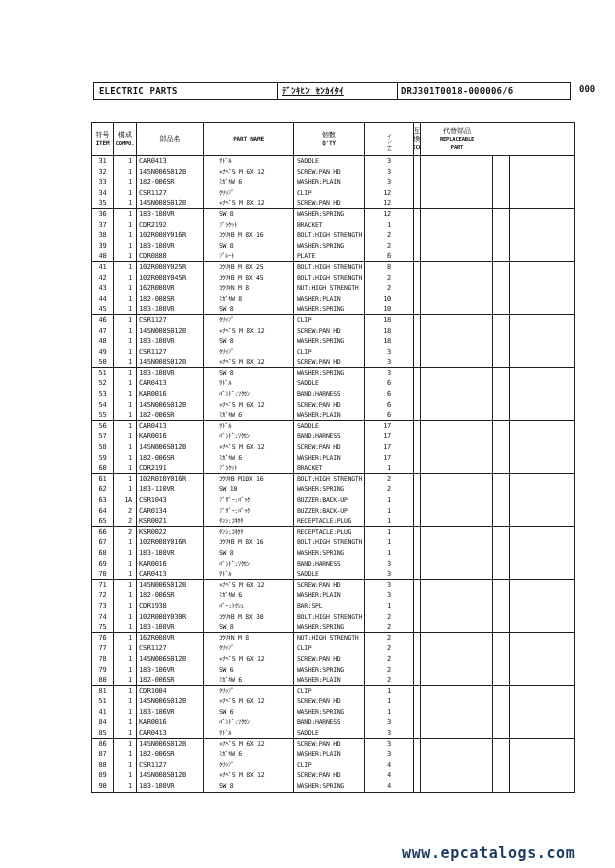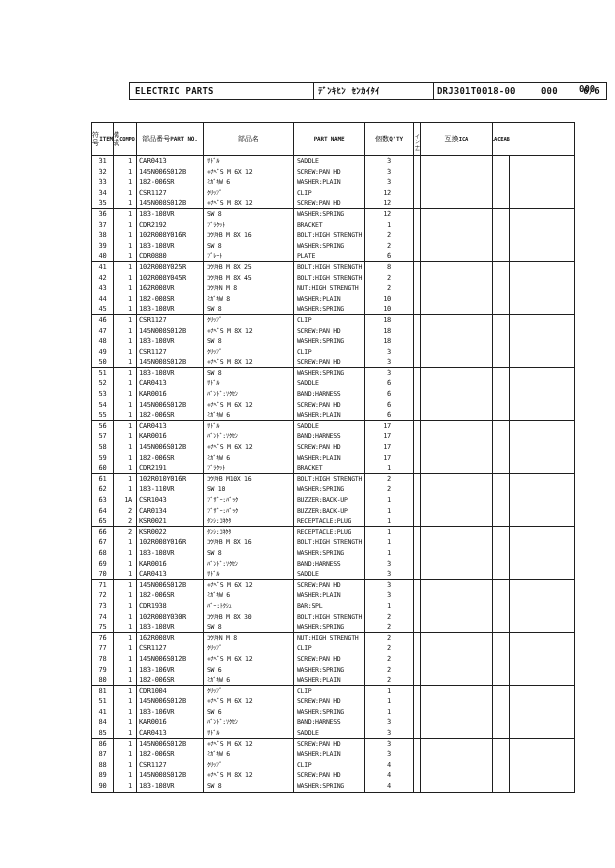--- a/index.html
+++ b/index.html
@@ -14,30 +14,30 @@
     background:#ffffff;
     overflow:hidden;
     font-family:"DejaVu Sans Mono", monospace;
     color:var(--ink);
   }
   
   .title-band{
     position:absolute;left:93px;top:82px;
     width:478px;height:18px;
     border:1px solid var(--line);
-    display:flex;align-items:stretch;margin-left:36px;
+    display:flex;align-items:stretch;
   }
   .title-band .cell{
     display:flex;align-items:center;
     font-size:9px;font-weight:700;letter-spacing:0.2px;
     white-space:nowrap;overflow:hidden;
   }
   .tb-title{width:184px;border-right:1px solid var(--line);padding-left:5px;}
-  .tb-jp{width:120px;border-right:1px solid var(--line);padding-left:4px;font-weight:400;font-size:8px;}
-  .tb-doc{flex:1;display:flex;align-items:center;justify-content:space-between;padding:0 6px 0 3px;}
+  .tb-jp{width:120px;border-right:1px solid var(--line);padding-left:4px;font-weight:400;font-size:8px;text-decoration:underline;}
+  .tb-doc{flex:1;display:flex;align-items:center;justify-content:flex-start;padding:0 6px 0 3px;}
   .tb-doc span{font-size:9px;font-weight:700;}
   .outer-code{
     position:absolute;left:579px;top:84px;
     font-size:9px;font-weight:700;
   }
   
   .parts-table{
     position:absolute;left:91px;top:122px;
     width:484px;
     border:1px solid var(--line);
@@ -47,21 +47,21 @@
     grid-template-columns:22px 23px 67px 90px 71px 49px 7px 72px 17px 66px;
   }
   .grid-row > div{border-right:1px solid var(--line);}
   .grid-row > div:last-child{border-right:none;}
   
   .thead{
     height:33px;
     border-bottom:1px solid var(--line);
   }
   .thead > div{
-    display:flex;flex-direction:row;
+    display:flex;flex-direction:column;
     align-items:center;justify-content:center;
     overflow:hidden;
     line-height:8px;
   }
   .h-jp{font-size:7px;font-family:"DejaVu Sans", sans-serif;}
   .h-en{font-size:6px;font-weight:700;letter-spacing:-0.2px;white-space:nowrap;}
   .h-en.small{font-size:5.5px;}
   .h-inner-wrap{padding:0;}
   .h-inner{
     writing-mode:vertical-rl;
@@ -77,21 +77,21 @@
     border-bottom:1px solid var(--line);
   }
   .tbody .grid-row > div{
     font-size:7px;line-height:10px;
     white-space:nowrap;overflow:visible;
     letter-spacing:-0.3px;
   }
   .c-item{text-align:center;}
   .c-compo{text-align:right;padding-right:4px;}
   .c-partno{padding-left:2px;}
-  .c-namejp{padding-left:3px;font-size:6.5px !important;}
+  .c-namejp{padding-left:3px;font-size:6.5px !important;margin-left:12px;}
   .c-pname{padding-left:3px;font-size:6.5px !important;}
   .c-qty{text-align:right;padding-right:22px;}
   
   .watermark{
     position:absolute;left:402px;top:844px;
     font-size:15px;font-weight:700;
     letter-spacing:0.6px;
   }
 </style>
 </head>
@@ -112,24 +112,20 @@
 
   <div class="parts-table">
     <div class="grid-row thead">
       <div>
         <span class="h-jp">符号</span>
         <span class="h-en">ITEM</span>
       </div>
       <div>
         <span class="h-jp">構成</span>
         <span class="h-en small">COMPO.</span>
-      </div>
-      <div>
-        <span class="h-jp">部品番号</span>
-        <span class="h-en">PART NO.</span>
       </div>
       <div>
         <span class="h-jp">部品名</span>
       </div>
       <div>
         <span class="h-en">PART NAME</span>
       </div>
       <div>
         <span class="h-jp">個数</span>
         <span class="h-en">Q'TY</span>
@@ -923,14 +919,15 @@
       <div class="c-pname">WASHER:SPRING</div>
       <div class="c-qty">4</div>
       <div class="c-inner"></div>
       <div class="c-serial"></div>
       <div class="c-ica"></div>
       <div class="c-repl"></div>
     </div>
   </div>
   </div>
 
+  <div class="watermark" style="color: rgb(27, 58, 95);">www.epcatalogs.com</div>
 
 </div>
 
 </body></html>

